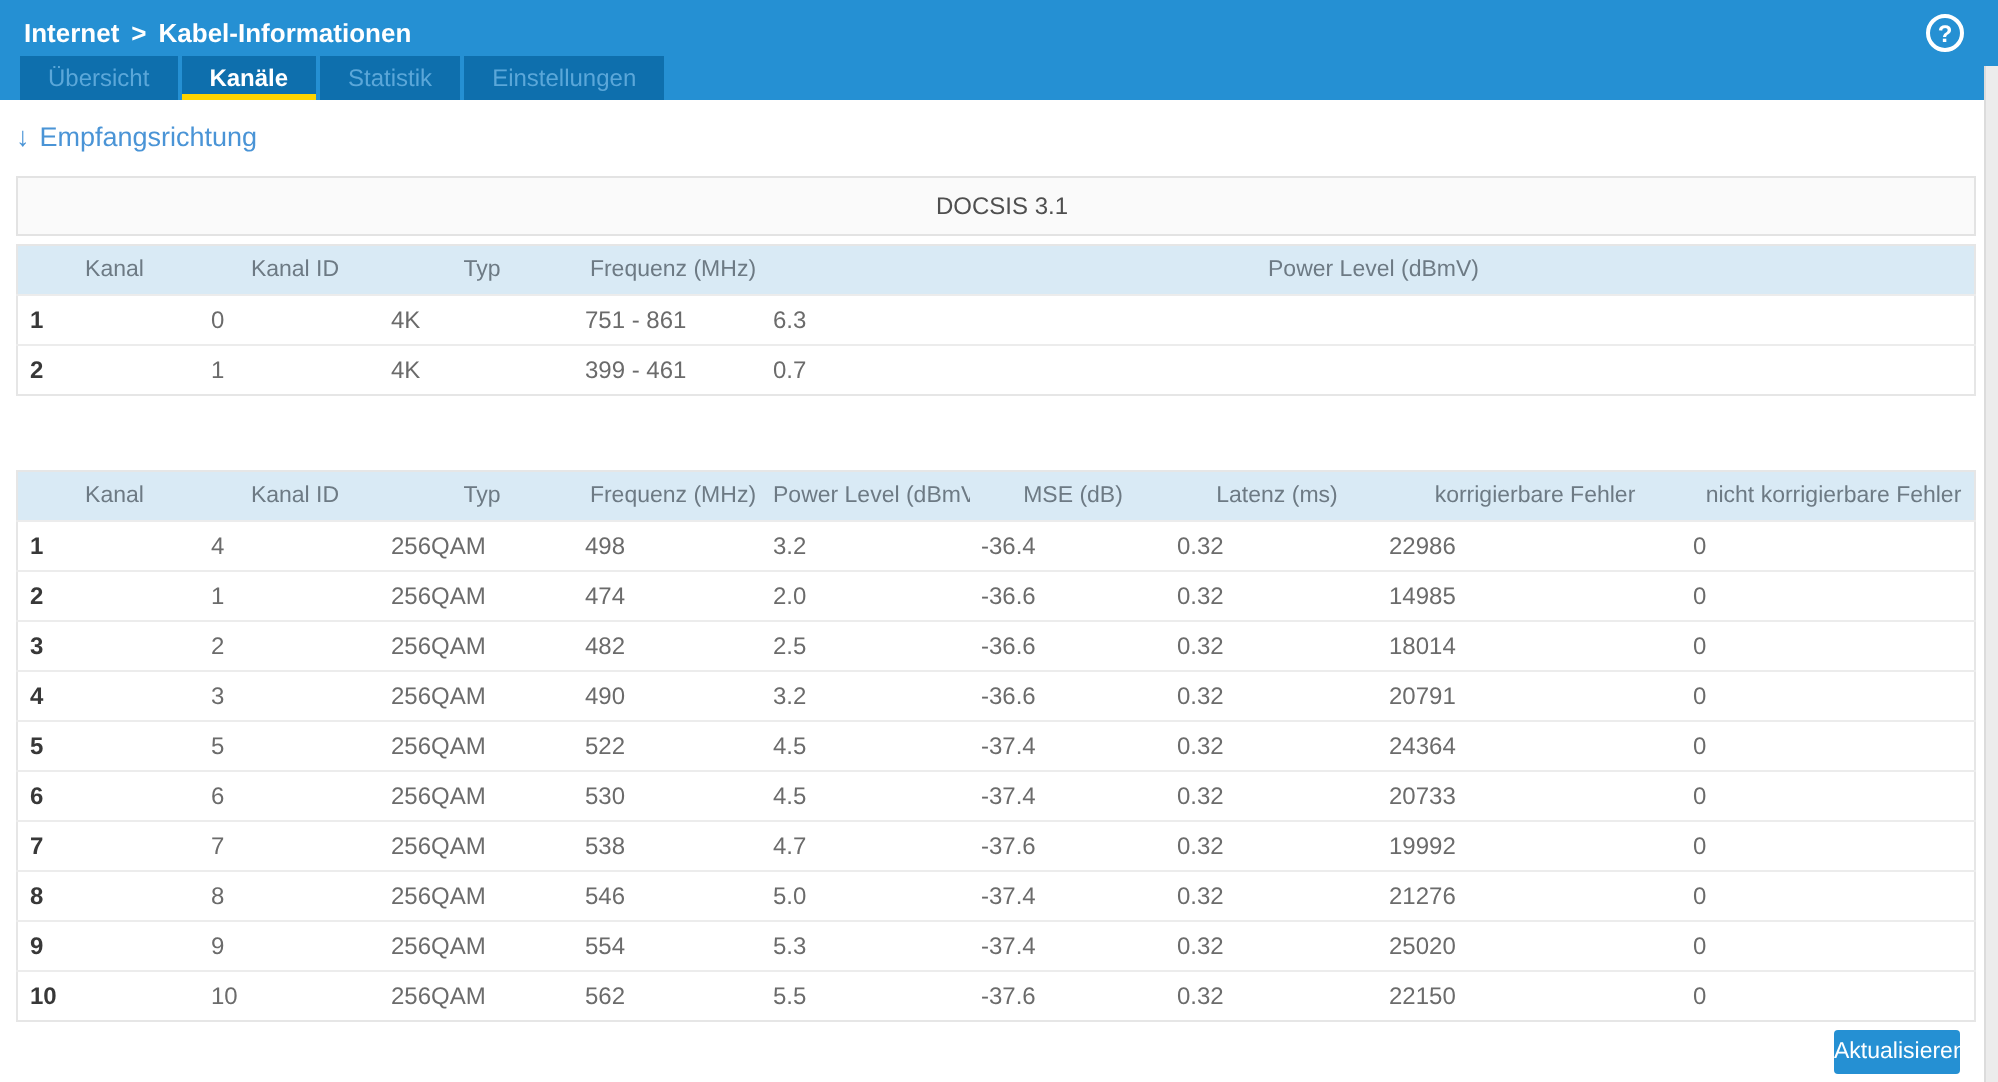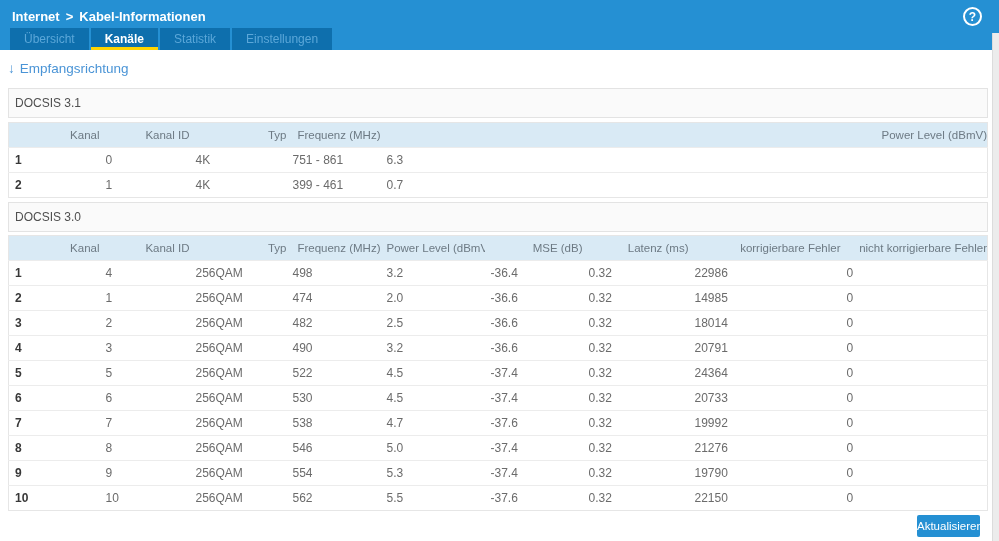--- a/index.html
+++ b/index.html
@@ -21,27 +21,27 @@
 
   
   .scrollbar { position: absolute; top: 33px; left: 992px; width: 7px; height: 508px; background: #ececec; border-left: 1px solid #dcdcdc; }
 
   
   .content { position: absolute; top: 50px; left: 0; width: 991px; height: 491px; background: #ffffff; padding-left: 14px; }
   .direction-heading { position: absolute; top: 11px; left: 8px; color: #4a94d6; font-size: 13.5px; cursor: pointer; }
   .direction-heading .arrow { margin-right: 5px; }
 
   .section-title { position: absolute; left: 8px; width: 980px; height: 30px; background: #fafafa; border: 1px solid #e3e3e3; line-height: 28px; padding-left: 6px; font-size: 12px; color: #4f4f4f; }
-  .section-title.s1 { top: 38px; }
+  .section-title.s1 { top: 38px; text-align: center; }
   .section-title.s2 { top: 152px; }
 
   table.data { position: absolute; left: 8px; width: 980px; border-collapse: collapse; table-layout: fixed; border: 1px solid #e6e6e6; background: #ffffff; }
   table.t1 { top: 72px; }
   table.t2 { top: 185px; }
-  table.data th { height: 25px; background: #d9eaf5; color: #6d7a84; font-weight: normal; font-size: 11.5px; text-align: right; padding-left: 6px; white-space: nowrap; overflow: hidden; }
+  table.data th { height: 25px; background: #d9eaf5; color: #6d7a84; font-weight: normal; font-size: 11.5px; text-align: center; padding-left: 6px; white-space: nowrap; overflow: hidden; }
   table.data td { height: 25px; color: #6b6b6b; font-size: 12px; text-align: left; padding-left: 6px; border-top: 1px solid #ececec; white-space: nowrap; overflow: hidden; }
   table.data td.kanal { color: #383838; font-weight: bold; }
   table.data tr.faded td { color: #dcdcdc; }
   table.data tr.faded td.kanal { color: #d4d4d4; }
 
   .refresh-btn { position: absolute; top: 465px; right: 11px; width: 63px; height: 22px; background: #2590d3; color: #ffffff; font-size: 11.5px; font-family: "Liberation Sans", sans-serif; border: none; border-radius: 2px; cursor: pointer; z-index: 5; }
 </style>
 </head>
 <body>
 
@@ -101,21 +101,20 @@
           <tr>
             <td class="kanal">2</td>
             <td>1</td>
             <td>4K</td>
             <td>399 - 461</td>
             <td>0.7</td>
           </tr>
         </tbody>
       </table>
 
-    <div class="section-title s2">DOCSIS 3.0</div>
     <table class="data t2">
         <colgroup>
           <col style="width: 91px;">
           <col style="width: 90px;">
           <col style="width: 97px;">
           <col style="width: 94px;">
           <col style="width: 104px;">
           <col style="width: 98px;">
           <col style="width: 106px;">
           <col style="width: 152px;">
@@ -224,21 +223,21 @@
             <td>0</td>
           </tr>
           <tr>
             <td class="kanal">9</td>
             <td>9</td>
             <td>256QAM</td>
             <td>554</td>
             <td>5.3</td>
             <td>-37.4</td>
             <td>0.32</td>
-            <td>19790</td>
+            <td>25020</td>
             <td>0</td>
           </tr>
           <tr>
             <td class="kanal">10</td>
             <td>10</td>
             <td>256QAM</td>
             <td>562</td>
             <td>5.5</td>
             <td>-37.6</td>
             <td>0.32</td>

